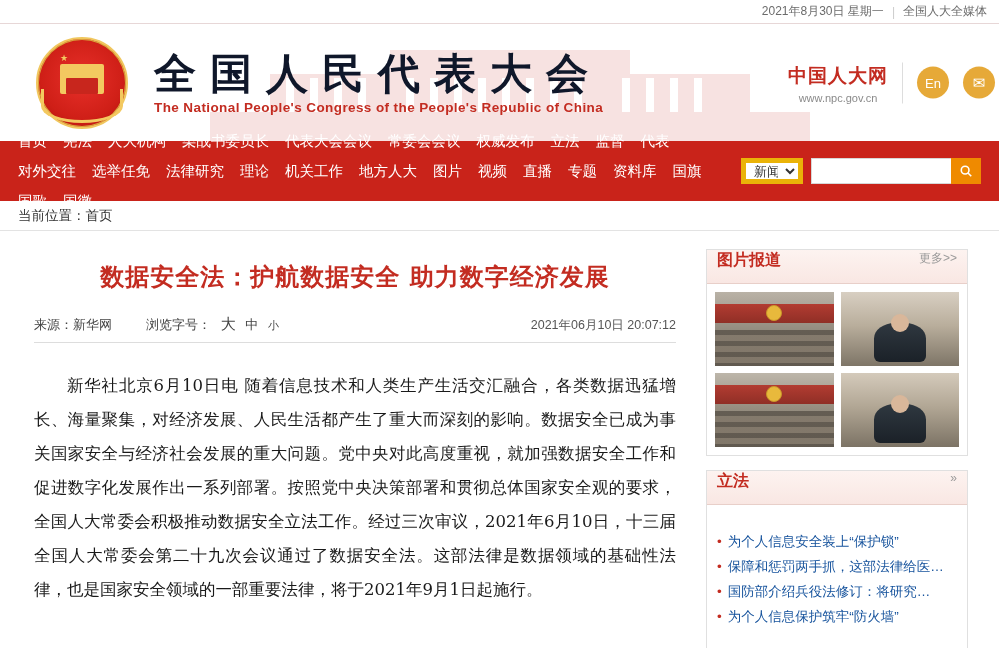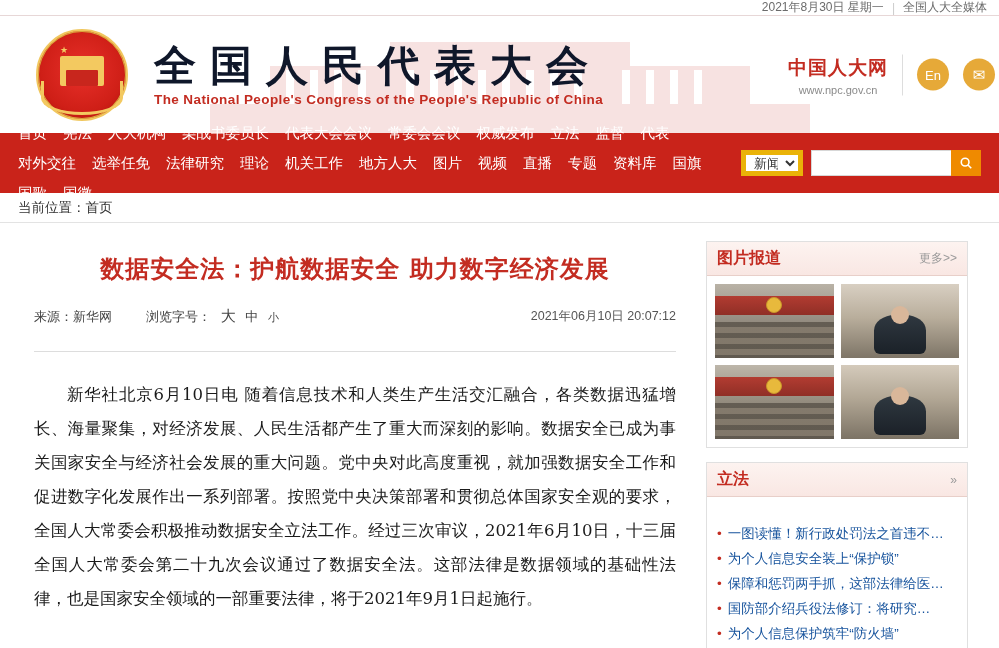--- a/index.html
+++ b/index.html
@@ -7,21 +7,21 @@
   body {
     width:999px; height:648px;
     font-family:"Liberation Sans", sans-serif;
     background:#ffffff;
     overflow:hidden;
     color:#222;
   }
 
   
   .topbar {
-    height:16px;
+    height:24px;
     border-bottom:1px solid #e7d7d7;
     display:flex;
     align-items:center;
     justify-content:flex-end;
     padding-right:12px;
     font-size:12px;
     color:#6b6b6b;
     background:#ffffff;
   }
   .topbar .sep { margin:0 8px; color:#cccccc; }
@@ -211,23 +211,23 @@
     font-family:"DejaVu Serif", serif;
     font-size:24px;
     color:#c32c21;
     text-align:center;
     font-weight:bold;
     margin:8px 0 22px 0;
     letter-spacing:1px;
   }
   .meta {
     border-bottom:1px solid #ddd;
-    padding-bottom:25px;
-    display:flex;
-    align-items:center;
+    padding-bottom:8px;
+    display:flex;
+    align-items:flex-end;
     font-size:13px;
     color:#444;
   }
   .meta .src { margin-right:28px; }
   .meta .src b { font-weight:normal; }
   .meta .fontsize span { margin-left:6px; cursor:pointer; }
   .meta .fs-l { font-size:15px; }
   .meta .fs-m { font-size:13px; }
   .meta .fs-s { font-size:11px; }
   .meta .time { margin-left:auto; color:#555; font-size:12.5px; }
@@ -242,21 +242,21 @@
   }
 
   
   .sidebar { width:262px; padding-top:18px; }
   .panel { border:1px solid #e0e0e0; margin-bottom:14px; }
   .panel-head {
     height:34px;
     background:linear-gradient(#fdf3f0,#f9e7e3);
     border-bottom:1px solid #e8cfc9;
     display:flex;
-    align-items:center;
+    align-items:flex-start;
     padding:0 10px;
   }
   .panel-head .ttl {
     font-family:"DejaVu Serif", serif;
     font-size:16px;
     font-weight:bold;
     color:#c32c21;
   }
   .panel-head .more {
     margin-left:auto;
@@ -478,21 +478,20 @@
         </div>
       </div>
     </div>
 
     <div class="panel">
       <div class="panel-head">
         <span class="ttl">立法</span>
         <span class="more">»</span>
       </div>
       <ul class="links" id="law-links">
-          <li>一图读懂！新行政处罚法之首违不…</li>
           <li>为个人信息安全装上“保护锁”</li>
           <li>保障和惩罚两手抓，这部法律给医…</li>
           <li>国防部介绍兵役法修订：将研究…</li>
           <li>为个人信息保护筑牢“防火墙”</li>
         </ul>
     </div>
 
   </div>
 </div>
 

